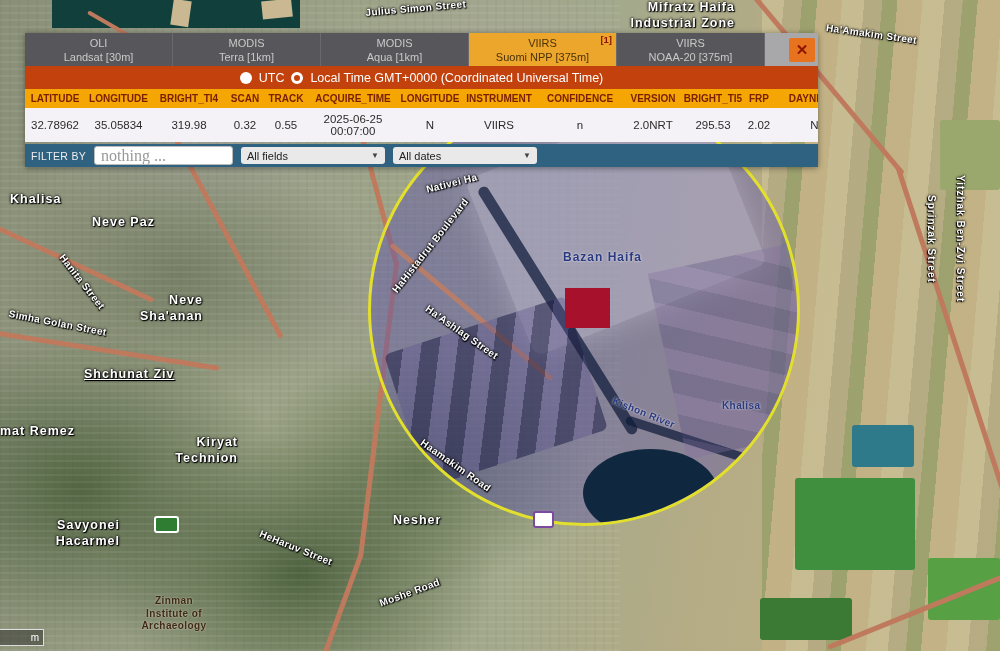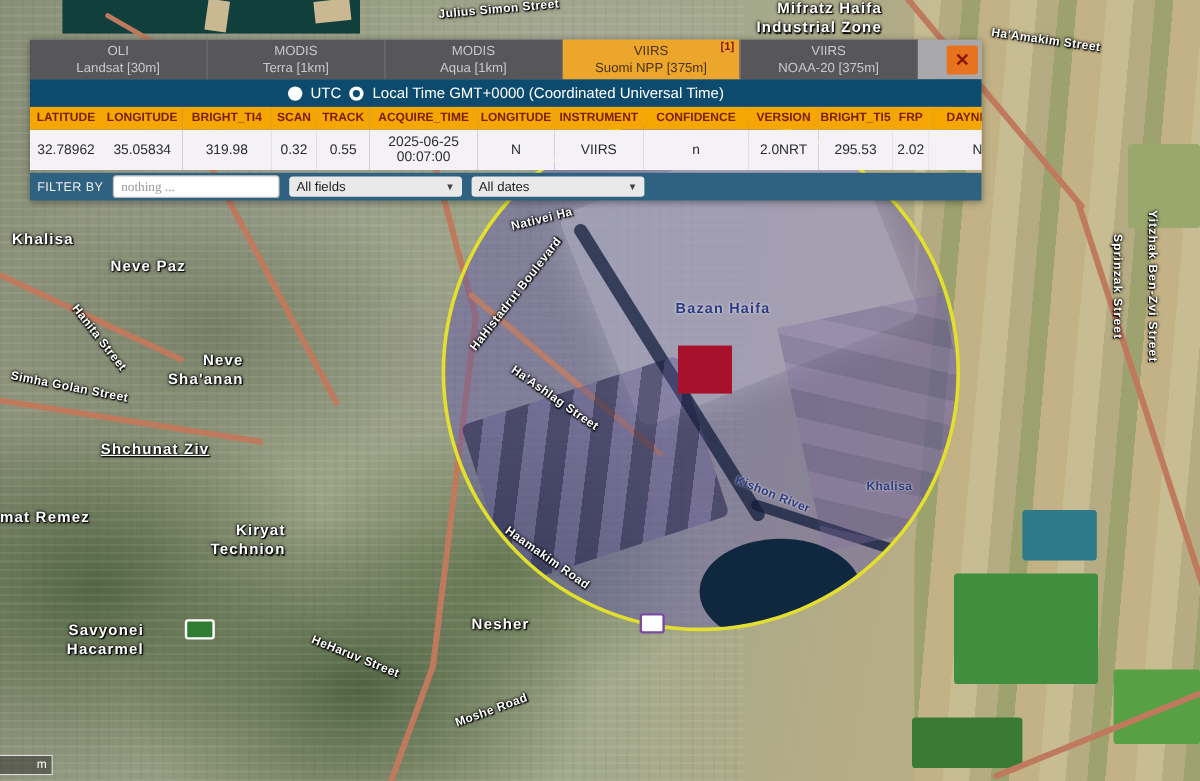--- a/index.html
+++ b/index.html
@@ -118,21 +118,21 @@
   .tab.active{background:#eda62c;color:#4a3208;}
   .tab .badge{
     display:block;position:absolute;top:1px;right:4px;color:#8b1500;font-size:9.5px;font-weight:bold;
   }
   .close-btn{
     margin-left:auto;align-self:center;width:26px;height:24px;margin-right:3px;
     background:#e8731e;color:#8b1500;font-weight:bold;font-size:15px;
     display:flex;align-items:center;justify-content:center;border-radius:2px;cursor:pointer;
   }
   .timebar{
-    height:23px;background:#0c4a6e;display:flex;align-items:center;justify-content:center;
+    height:23px;background:#c2410c;display:flex;align-items:center;justify-content:center;
     gap:7px;color:#fff;font-size:12.5px;
   }
   .radio{width:12px;height:12px;border-radius:50%;box-sizing:border-box;cursor:pointer;flex:0 0 auto;}
   .radio-filled{background:#fff;}
   .radio-hollow{border:3px solid #fff;background:transparent;}
   .tbl-wrap{overflow:hidden;width:793px;}
   table{border-collapse:collapse;table-layout:fixed;width:830px;}
   th{
     background:#f5a602;color:#7a2000;font-size:10px;font-weight:bold;
     padding:4px 1px;text-align:center;white-space:nowrap;overflow:hidden;
@@ -140,21 +140,21 @@
   td{
     background:#f4f2f6;color:#2b2b2b;font-size:11.5px;padding:5px 1px;text-align:center;
     white-space:pre-line;overflow:hidden;
   }
   .filterbar{
     margin-top:2px;height:23px;background:#2f6180;display:flex;align-items:center;
     padding-left:6px;gap:8px;
   }
   .filter-label{color:#eee;font-size:10.5px;letter-spacing:.3px;flex:0 0 auto;}
   .filter-input{
-    width:125px;height:15px;font-size:11px;border-radius:3px;border:1px solid #bbb;
+    width:125px;height:15px;font-size:16px;border-radius:3px;border:1px solid #bbb;
     padding:1px 6px;color:#333;font-family:"Liberation Serif", serif;
   }
   .filter-input::placeholder{color:#999;}
   .sel{
     width:132px;height:17px;background:#e9e9ea;border-radius:3px;font-size:11px;
     padding:0 6px;display:flex;align-items:center;justify-content:space-between;
     color:#222;cursor:pointer;
   }
   .sel .chev{font-size:8px;color:#444;}
 </style>
@@ -214,20 +214,23 @@
 Sha'anan</span>
   <span class="lbl lbl-area" style="left:84px;top:367px;text-decoration:underline;">Shchunat Ziv</span>
   <span class="lbl lbl-area" style="left:-18px;top:424px;">Ramat Remez</span>
   <span class="lbl lbl-area" style="left:158px;top:435px;width:80px;">Kiryat
 Technion</span>
   <span class="lbl lbl-area" style="left:40px;top:518px;width:80px;">Savyonei
 Hacarmel</span>
   <span class="lbl" style="left:262px;top:528px;transform:rotate(22deg);">HeHaruv Street</span>
   <span class="lbl lbl-area" style="left:393px;top:513px;">Nesher</span>
   <span class="lbl" style="left:378px;top:598px;transform:rotate(-20deg);">Moshe Road</span>
+  <span class="lbl lbl-dark" style="left:138px;top:595px;width:72px;">Zinman
+Institute of
+Archaeology</span>
   <span class="lbl lbl-vert" style="left:924px;top:195px;">Sprinzak Street</span>
   <span class="lbl lbl-vert" style="left:953px;top:175px;">Yitzhak Ben-Zvi Street</span>
   <span class="lbl" style="left:425px;top:184px;transform:rotate(-14deg);">Nativei Ha</span>
   <span class="lbl" style="left:390px;top:288px;transform:rotate(-52deg);">HaHistadrut Boulevard</span>
   <span class="lbl lbl-navy" style="left:563px;top:250px;font-size:12px;letter-spacing:1px;">Bazan Haifa</span>
   <span class="lbl" style="left:430px;top:303px;transform:rotate(35deg);">Ha'Ashlag Street</span>
   <span class="lbl" style="left:425px;top:437px;transform:rotate(35deg);">Haamakim Road</span>
   <span class="lbl lbl-navy" style="left:615px;top:395px;transform:rotate(22deg);">Kishon River</span>
   <span class="lbl lbl-navy" style="left:722px;top:400px;">Khalisa</span>
 </div>

